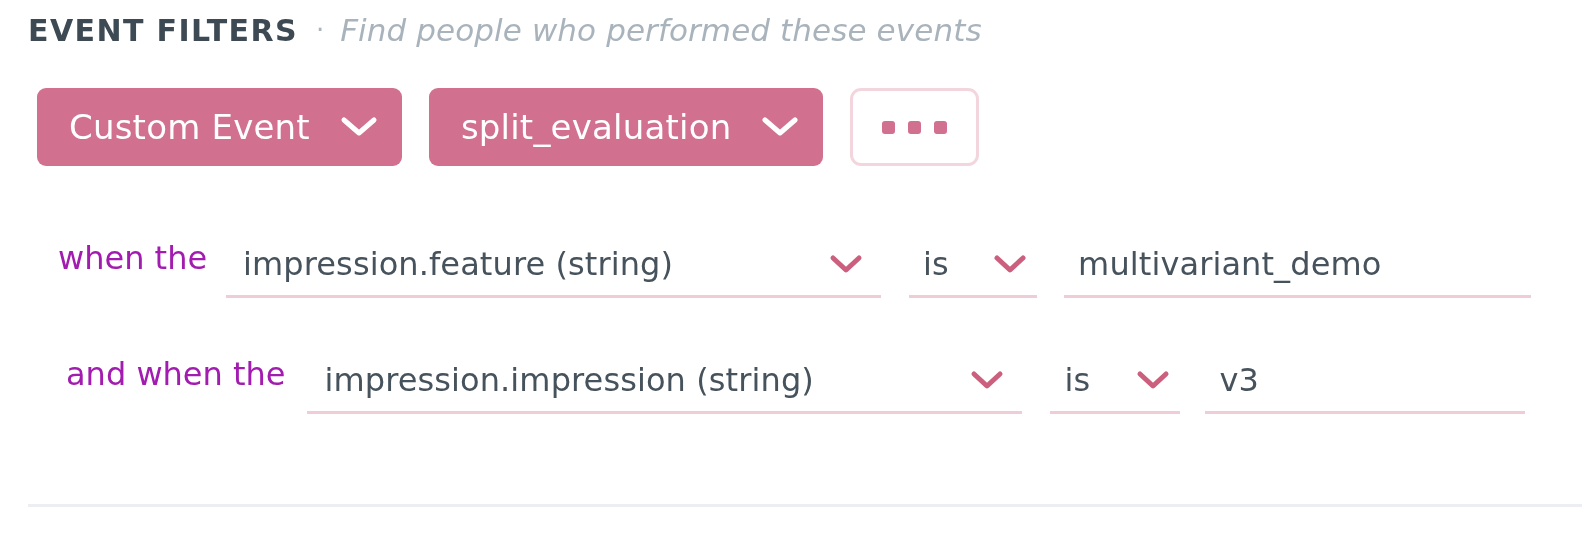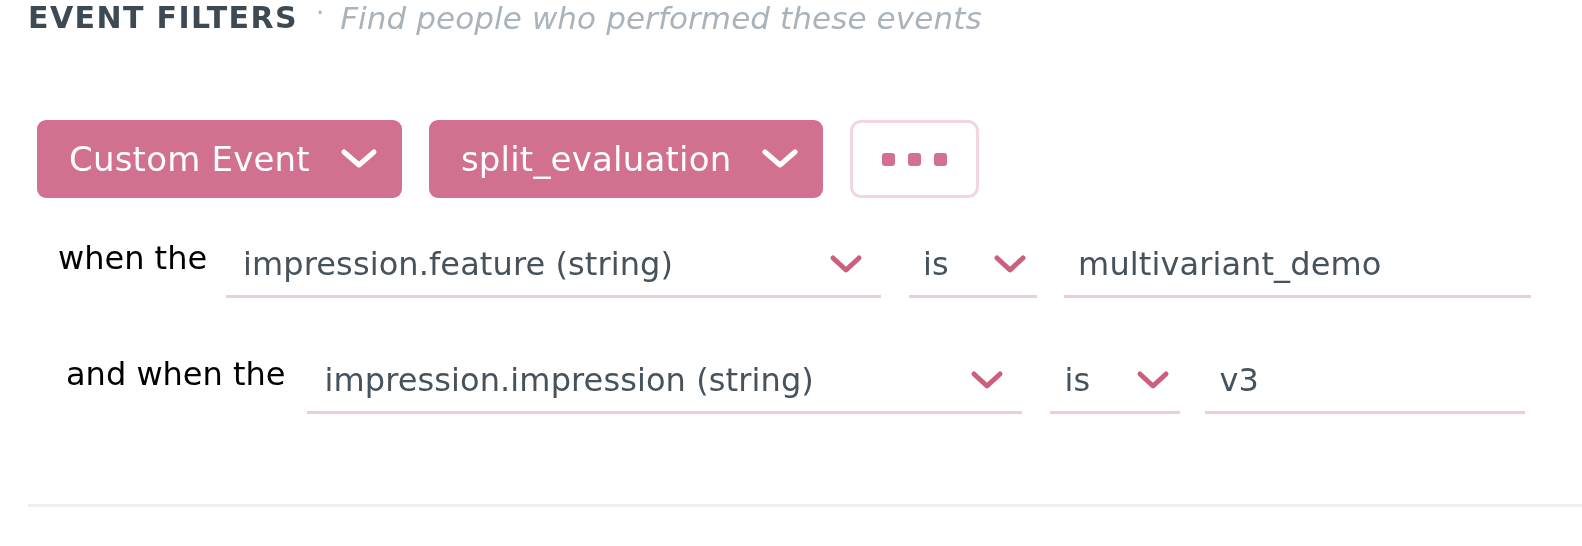--- a/index.html
+++ b/index.html
@@ -20,23 +20,23 @@
     position: relative;
     width: 1582px;
     height: 546px;
     box-sizing: border-box;
   }
 
   
   .header {
     position: absolute;
     left: 28px;
-    top: 0;
-    display: flex;
-    align-items: flex-start;
+    top: 12px;
+    display: flex;
+    align-items: center;
     white-space: nowrap;
   }
   .header-title {
     font-size: 30px;
     font-weight: 700;
     letter-spacing: 1.4px;
     color: #3d4a54;
     text-transform: uppercase;
   }
   .header-dot {
@@ -50,21 +50,21 @@
     font-weight: 400;
     color: #a9b3bc;
     letter-spacing: 0.1px;
     font-style: italic;
   }
 
   
   .pill-row {
     position: absolute;
     left: 28px;
-    top: 120px;
+    top: 88px;
     display: flex;
     align-items: flex-start;
     padding-left: 9px;
   }
   .pill {
     height: 78px;
     background: #d1708f;
     border-radius: 9px;
     display: flex;
     align-items: center;
@@ -117,21 +117,21 @@
     position: absolute;
     display: flex;
     align-items: flex-start;
     white-space: nowrap;
   }
   .cond-row-1 { left: 58px; top: 232px; }
   .cond-row-2 { left: 66px; top: 348px; }
 
   .prefix {
     font-size: 32px;
-    color: #000000;
+    color: #a21caf;
     line-height: 52px;
     padding-right: 0;
   }
 
   .field {
     position: relative;
     display: flex;
     align-items: center;
     box-sizing: border-box;
     border-bottom: 3px solid #f0ccd7;

